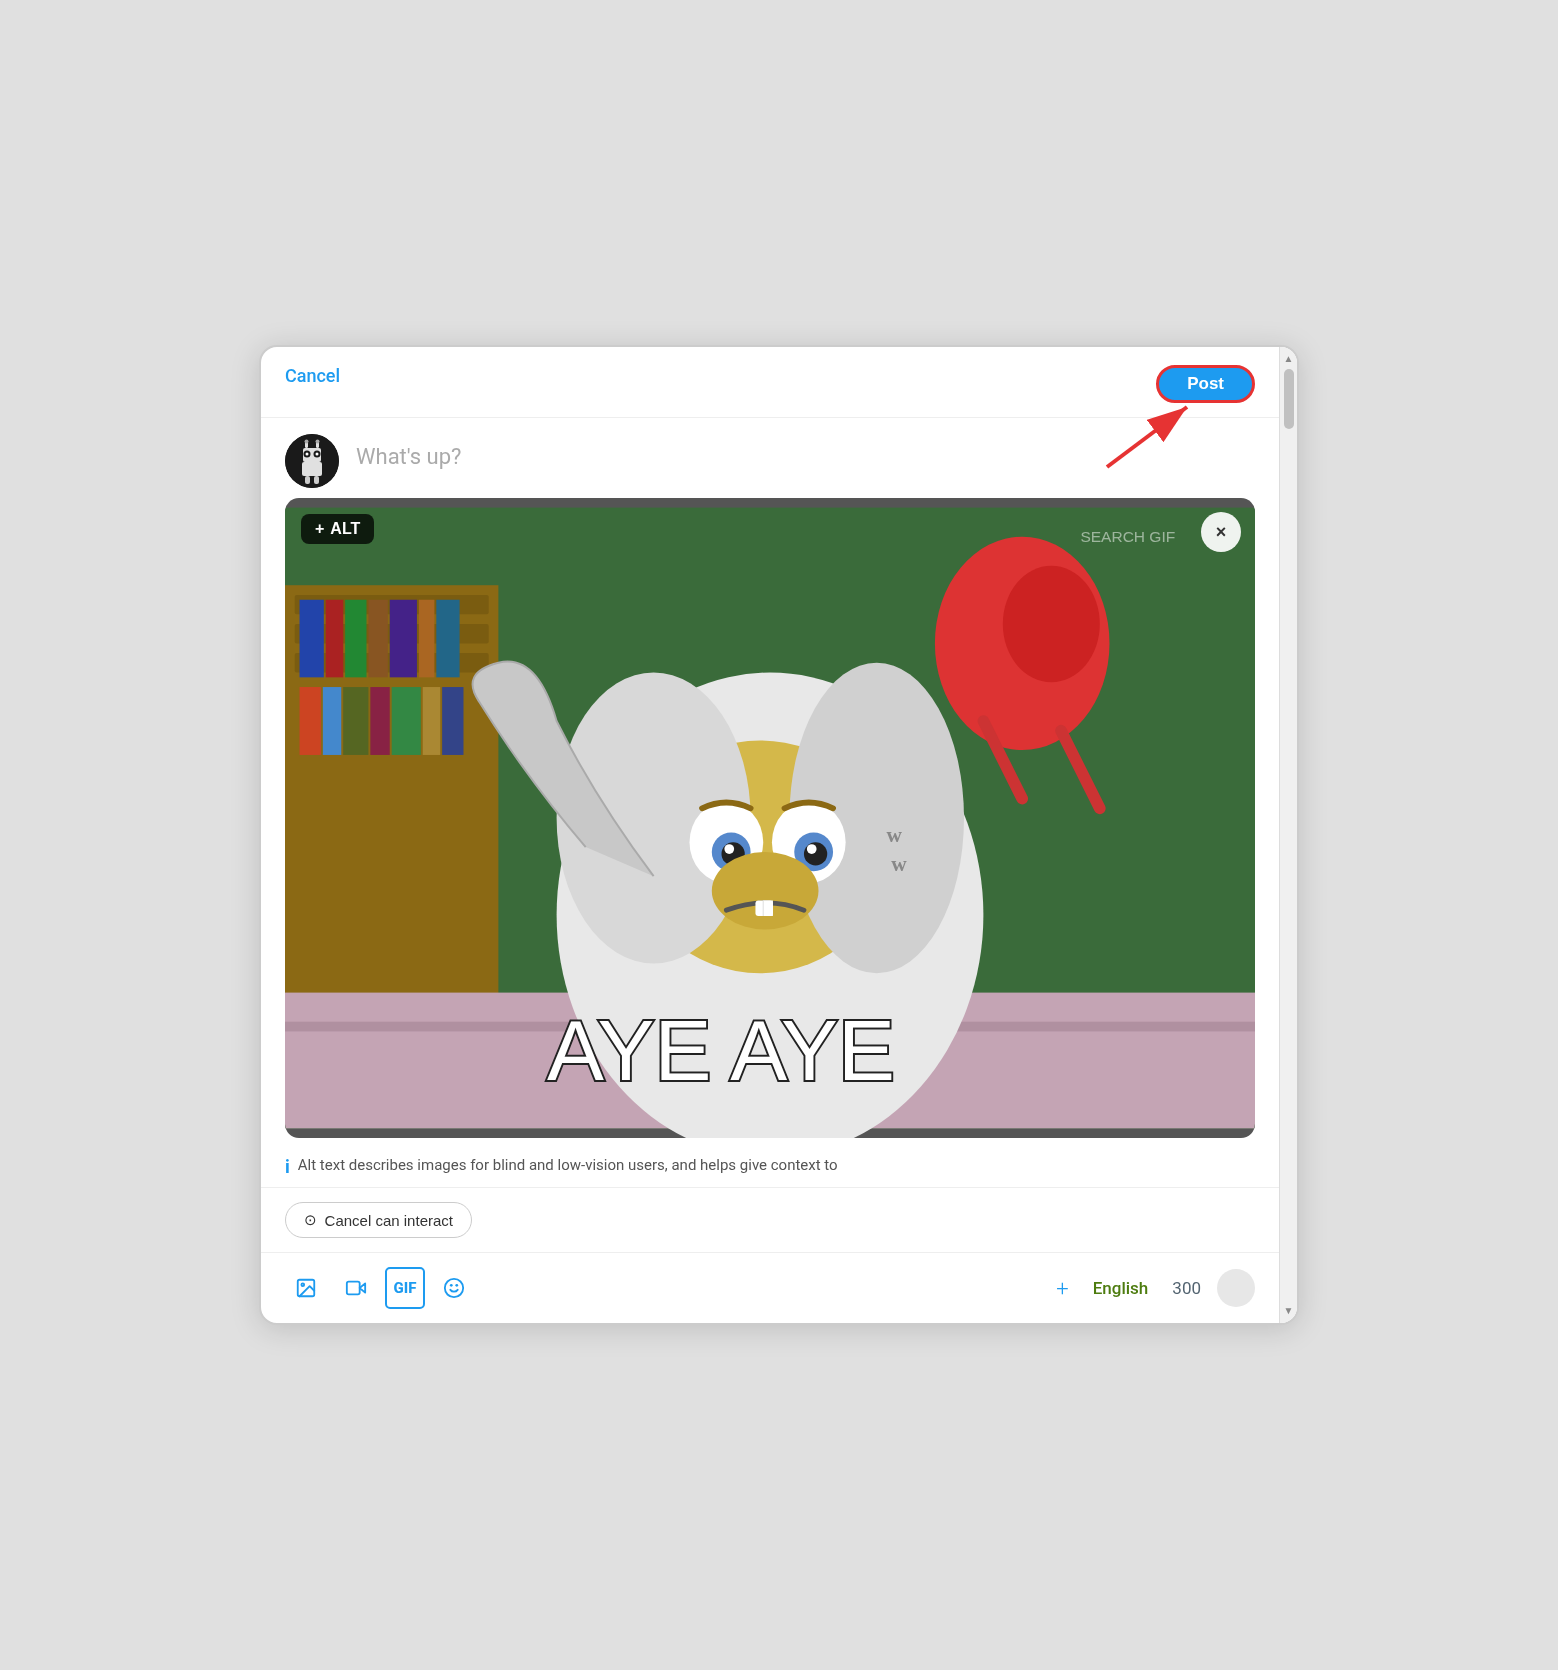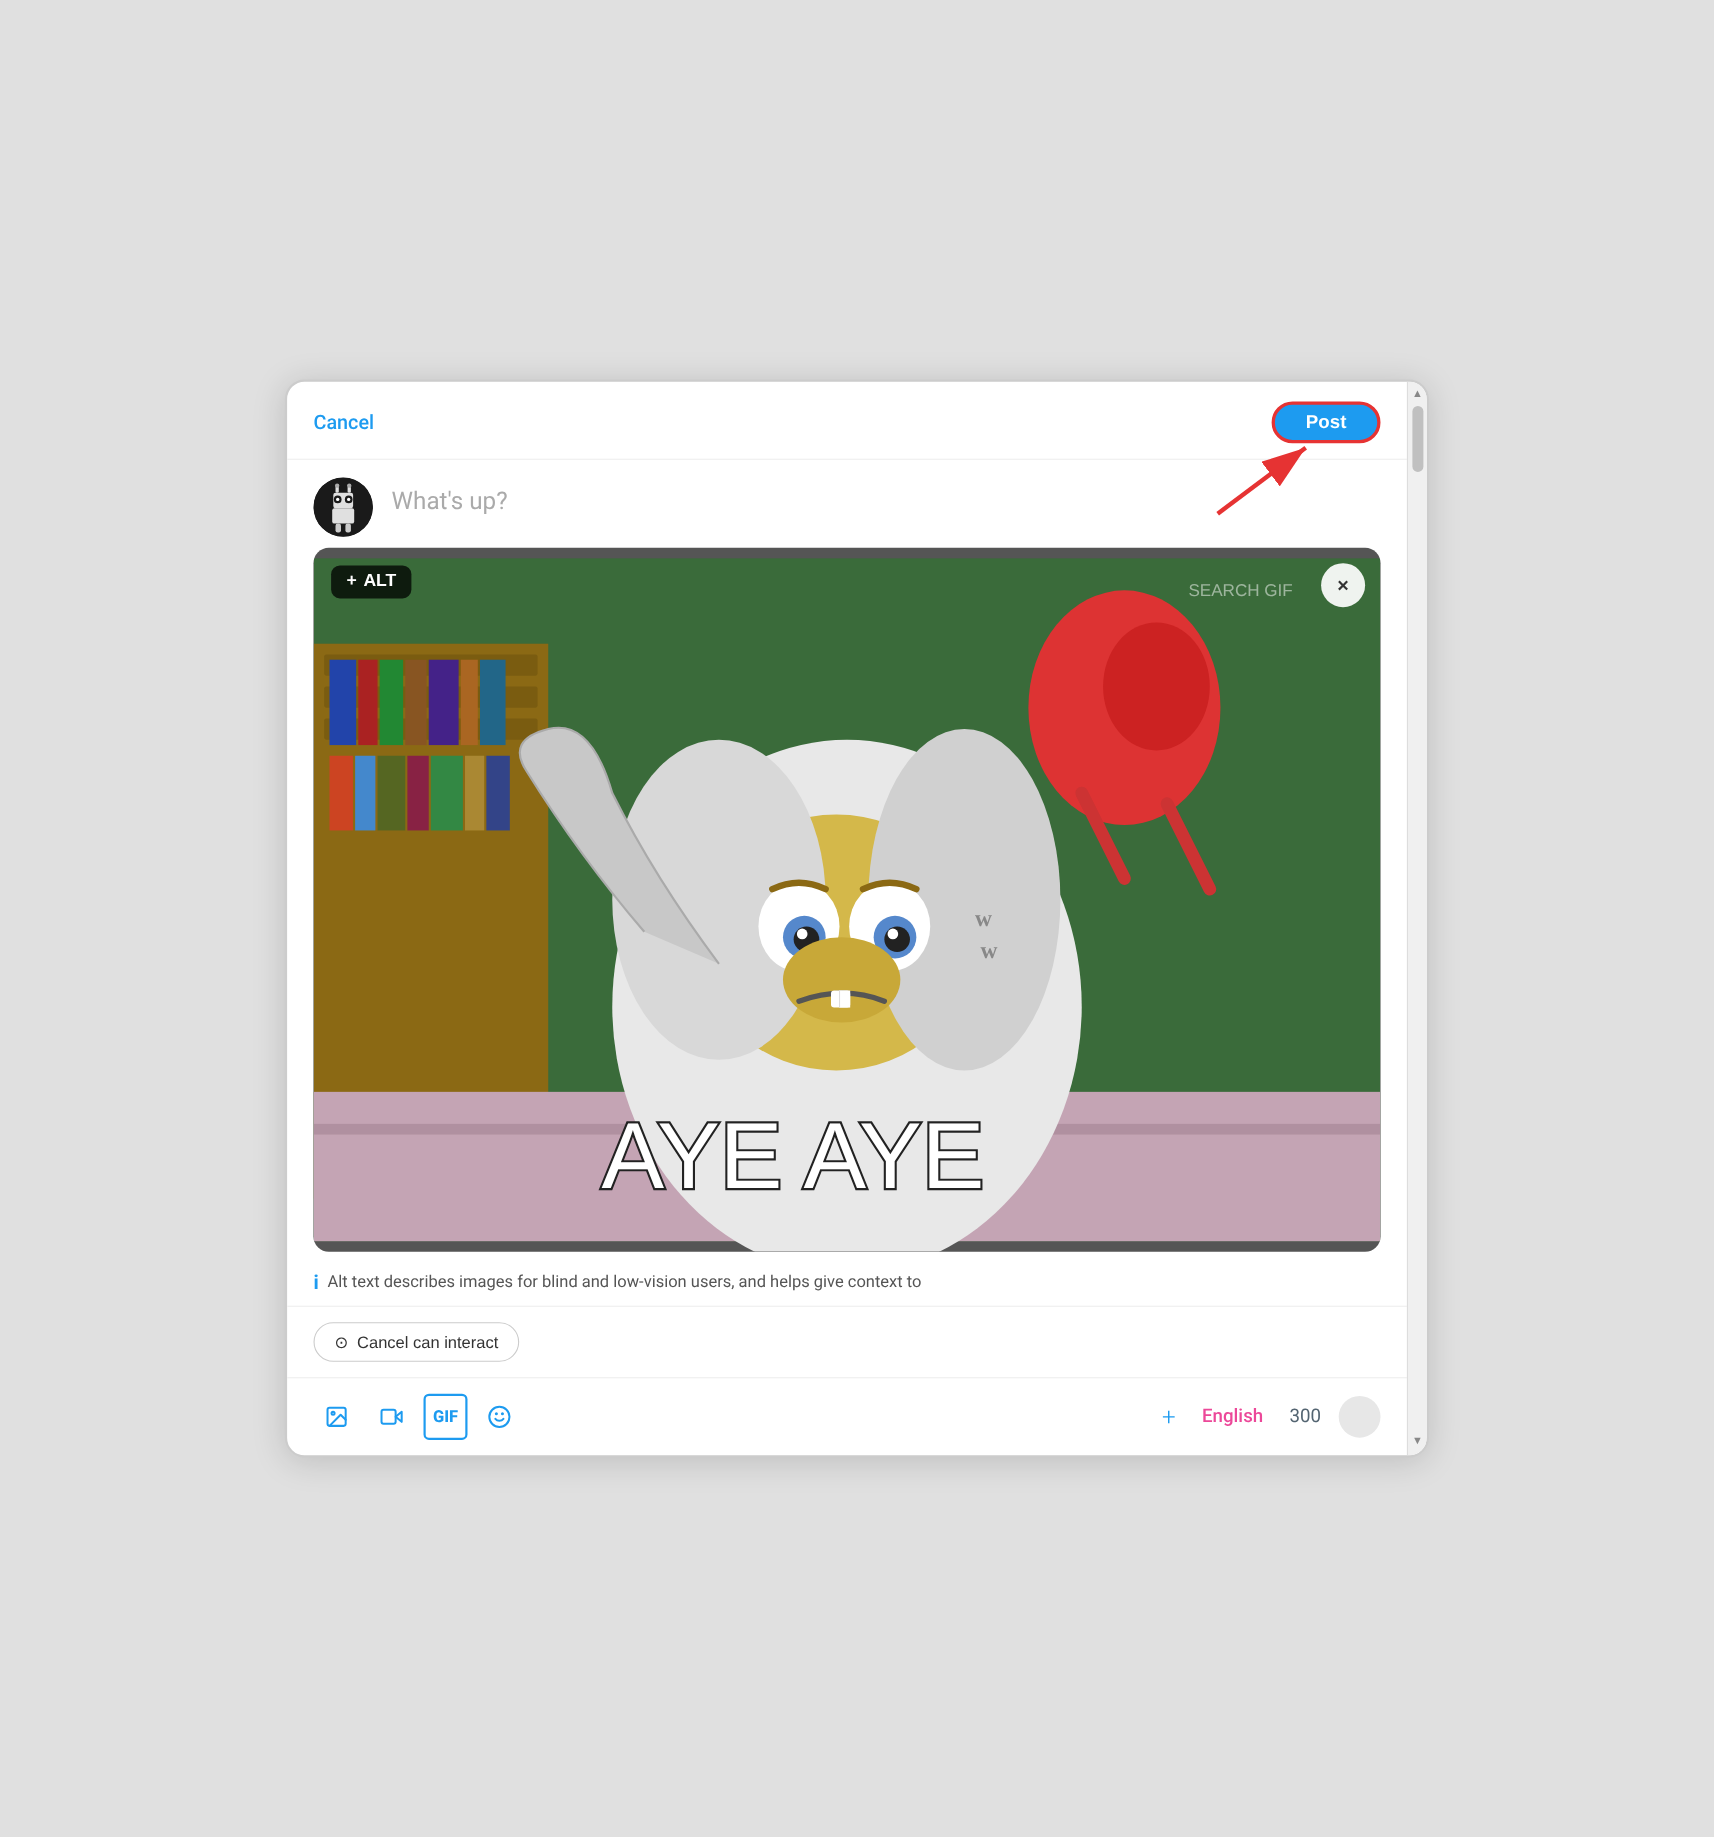--- a/index.html
+++ b/index.html
@@ -59,21 +59,20 @@
     }
 
     .modal-content {
       margin-right: 18px;
       padding: 0;
     }
 
     
     .header-row {
       display: flex;
-      align-items: center;
       justify-content: space-between;
       padding: 18px 24px 14px 24px;
       border-bottom: 1px solid #eee;
     }
 
     .cancel-link {
       color: #1d9bf0;
       font-size: 18px;
       font-weight: 500;
       cursor: pointer;
@@ -254,21 +253,21 @@
 
     .plus-icon {
       color: #1d9bf0;
       font-size: 22px;
       font-weight: 300;
       cursor: pointer;
       padding: 0 8px;
     }
 
     .language-btn {
-      color: #ec4899;
+      color: #4d7c0f;
       font-size: 17px;
       font-weight: 500;
       cursor: pointer;
       padding: 0 8px;
       text-align: center;
     }
 
     .char-count {
       font-size: 17px;
       color: #536471;

